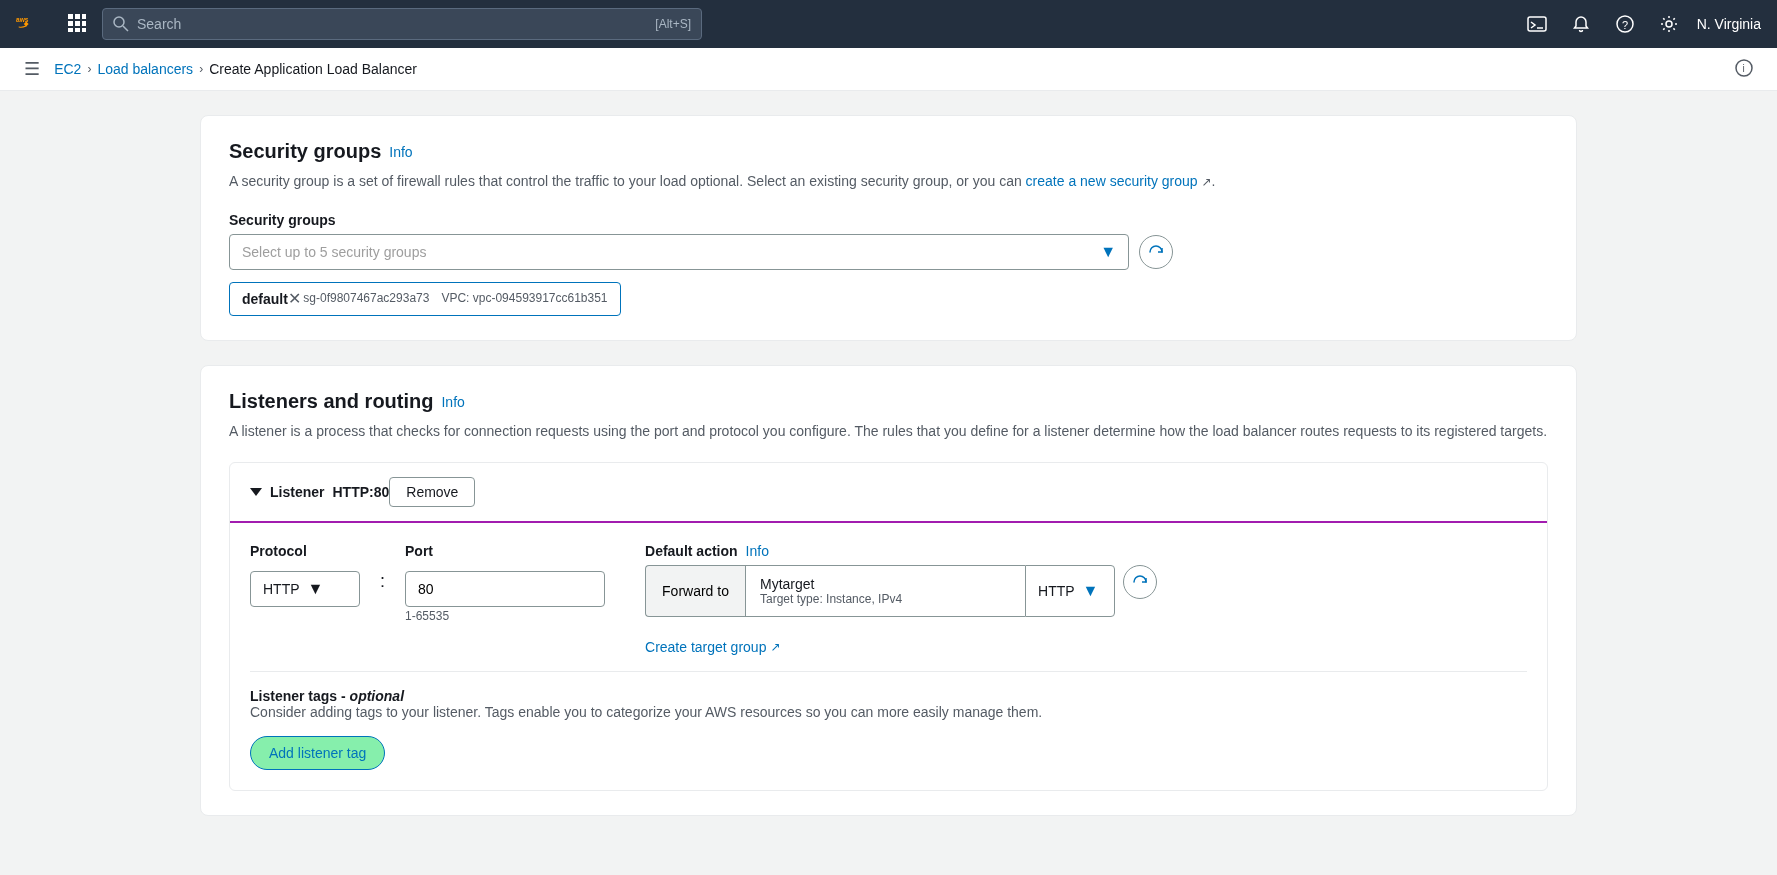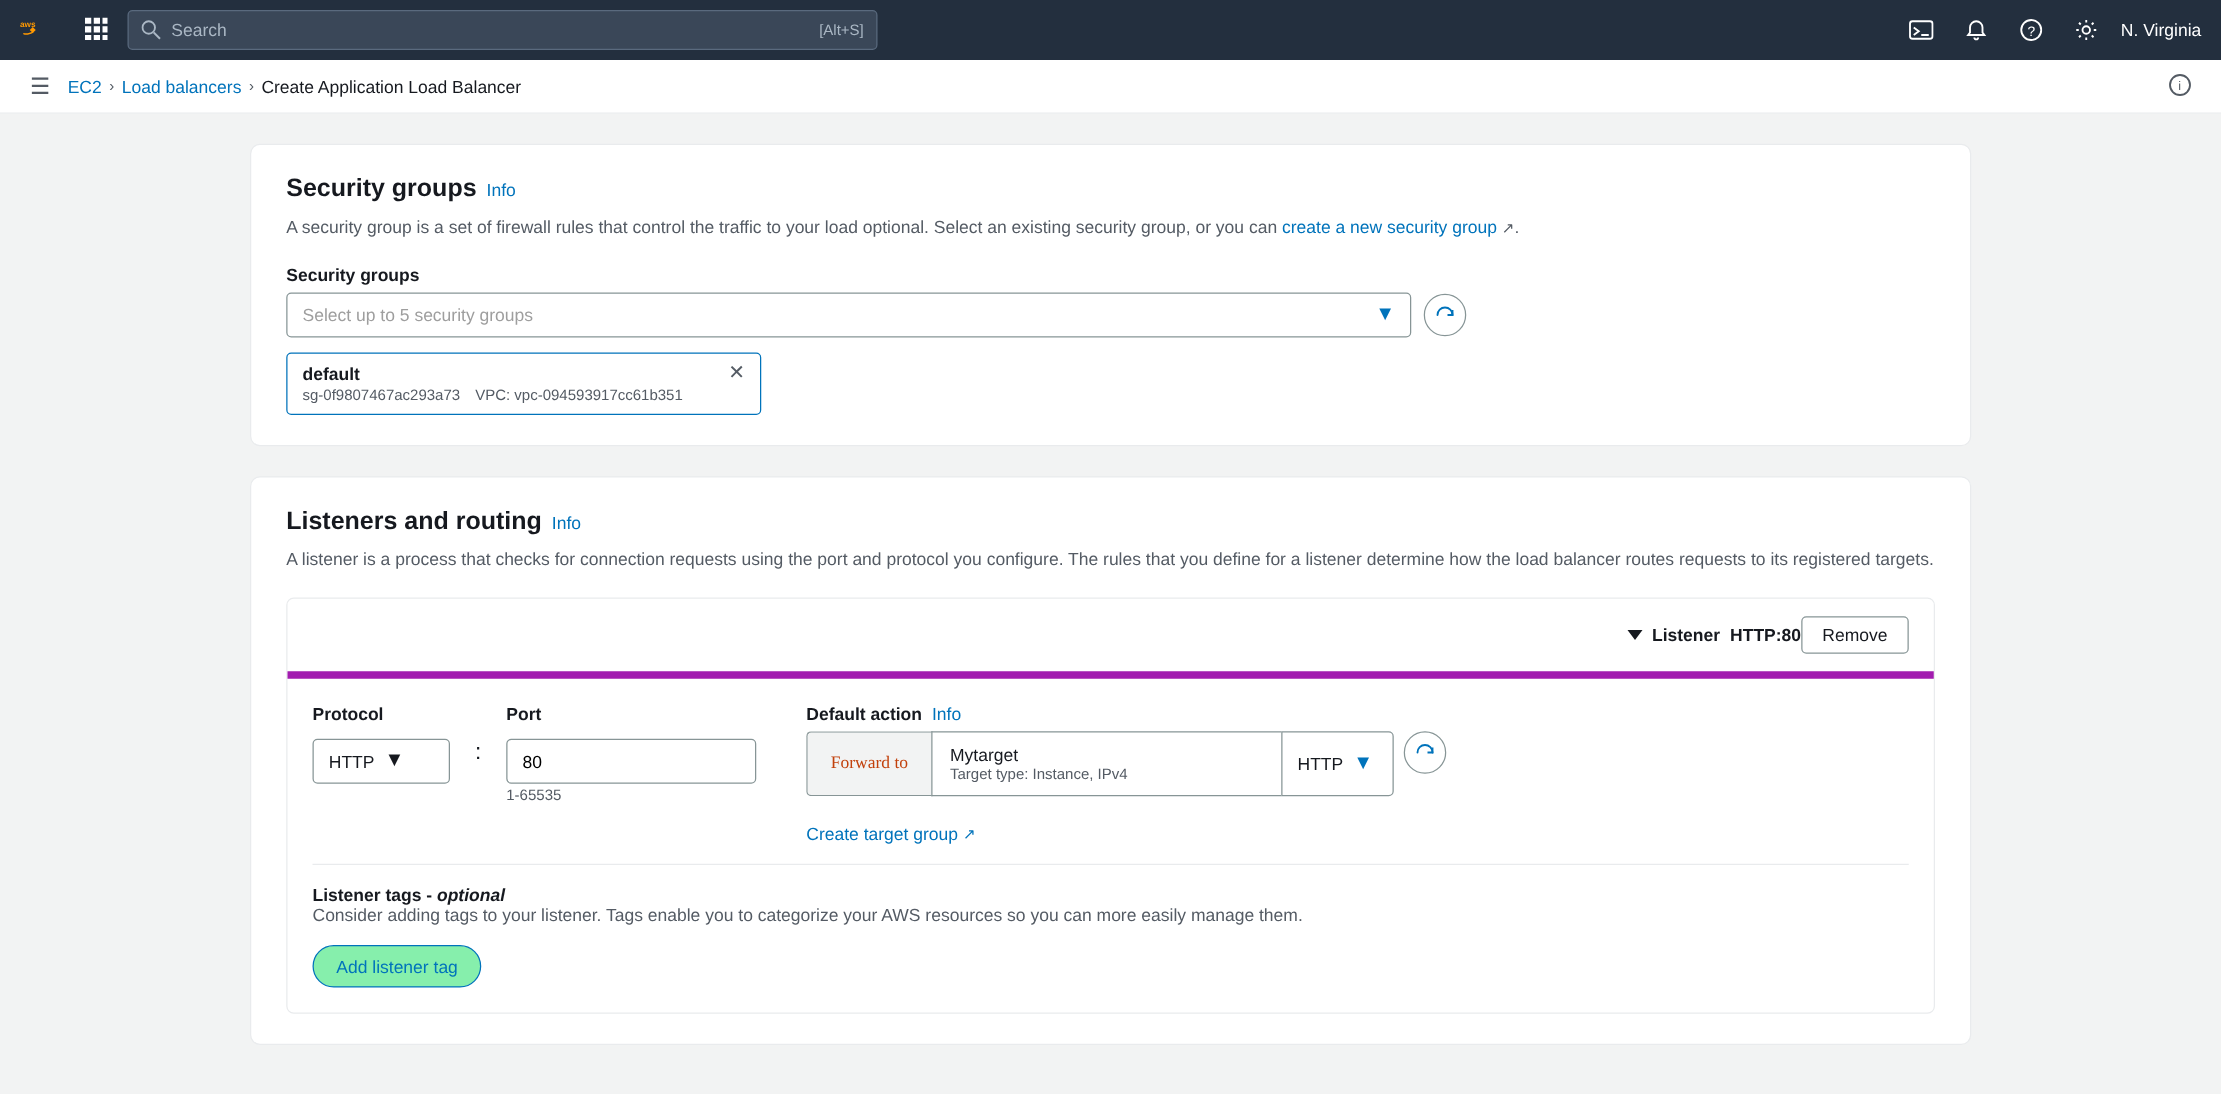--- a/index.html
+++ b/index.html
@@ -152,21 +152,20 @@
       font-size: 18px;
       background: #fff;
     }
 
     
     .sg-tag {
       border: 1px solid #0073bb;
       border-radius: 4px;
       padding: 8px 12px;
       display: inline-flex;
-      flex-direction: column;
       gap: 2px;
       min-width: 380px;
       position: relative;
     }
     .sg-tag-header {
       display: flex;
       align-items: center;
       justify-content: space-between;
     }
     .sg-name { font-weight: 600; font-size: 14px; color: #16191f; }
@@ -180,23 +179,23 @@
 
     
     .listener-container {
       border: 1px solid #e9ebed;
       border-radius: 6px;
       margin-top: 16px;
     }
     .listener-header {
       display: flex;
       align-items: center;
-      justify-content: flex-end;
+      justify-content: flex-start;
       padding: 14px 20px;
-      border-bottom: 6px solid #a21caf;
+      border-bottom: 2px solid #a21caf;
     }
     .listener-title {
       display: flex;
       align-items: center;
       gap: 8px;
       font-size: 14px;
       font-weight: 600;
     }
     .triangle-down {
       width: 0; height: 0;
@@ -266,24 +265,23 @@
       border: 1px solid #879596;
       border-right: none;
       border-radius: 4px 0 0 4px;
       padding: 0 16px;
       height: 52px;
       display: flex;
       align-items: center;
       justify-content: center;
       background: #f2f3f3;
       font-size: 14px;
-      color: #c2410c;
+      color: #000000;
       white-space: nowrap;
       min-width: 100px;
-      font-family: Liberation Serif, serif;
     }
     .target-select-box {
       border: 1px solid #879596;
       border-right: none;
       border-radius: 0;
       height: 52px;
       padding: 0 14px;
       display: flex;
       flex-direction: column;
       justify-content: center;

